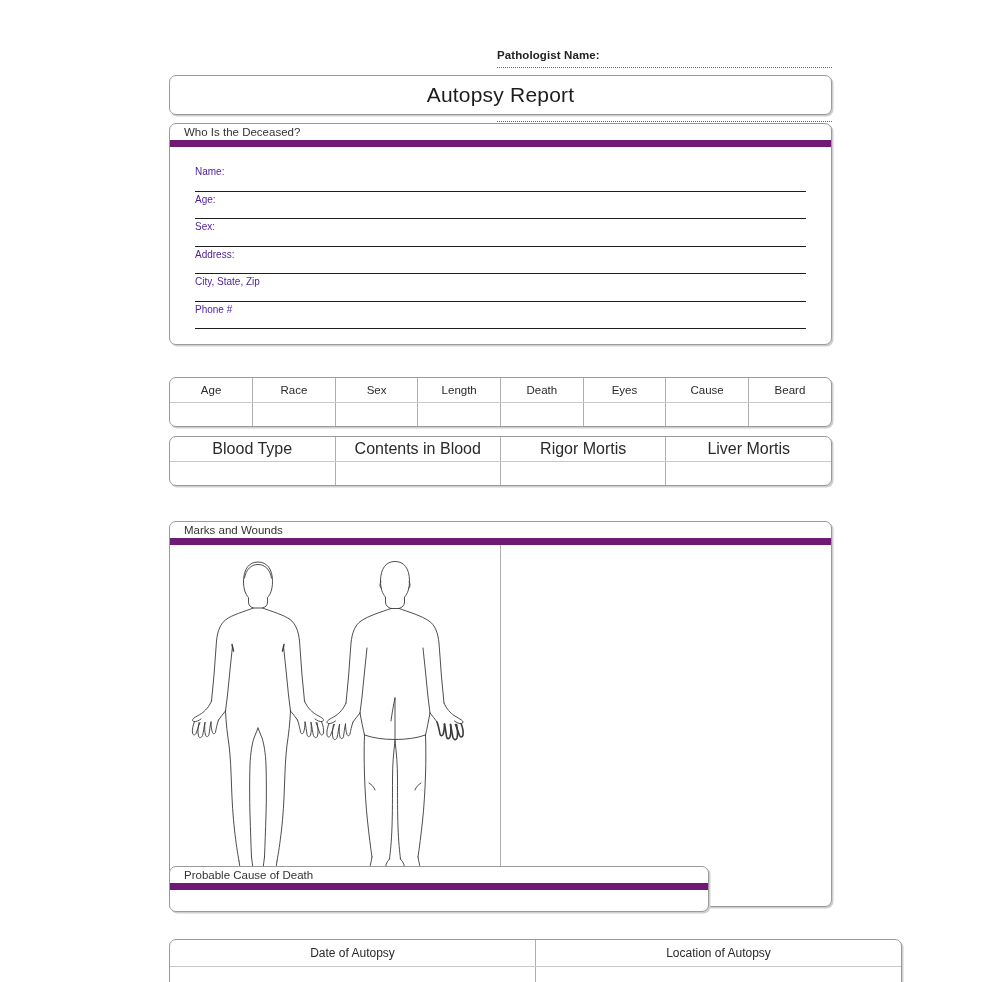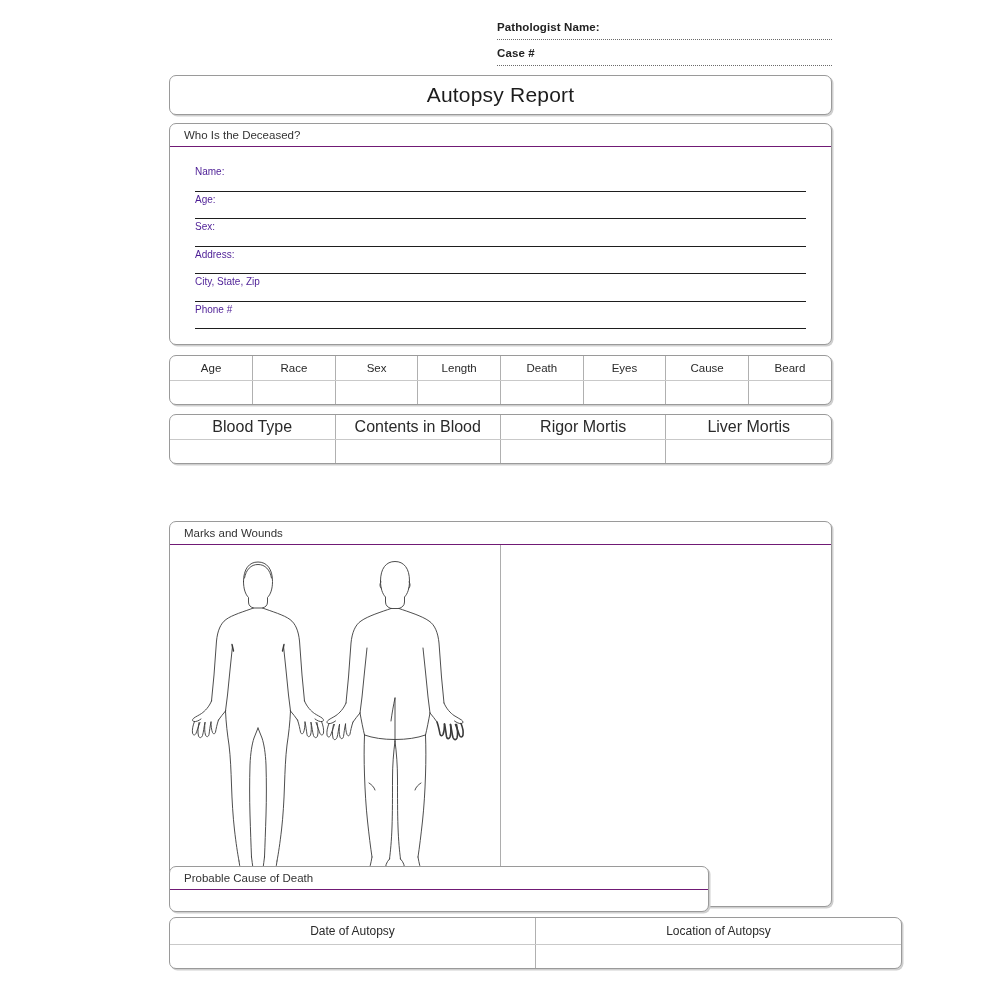--- a/index.html
+++ b/index.html
@@ -30,20 +30,21 @@
     left: 497px;
     top: 14px;
     width: 335px;
   }
   .hdr-row {
     height: 26px;
     border-bottom: 1px dotted #6b6b6b;
     display: flex;
     align-items: center;
     box-sizing: border-box;
+    margin-top: 28px;
   }
   .hdr-label {
     font-size: 11.5px;
     font-weight: bold;
     color: #222;
     letter-spacing: 0.1px;
   }
 
   
   .panel {
@@ -68,21 +69,21 @@
   .title-text {
     font-size: 21px;
     color: #1c1c1c;
     letter-spacing: 0.2px;
   }
 
   
   .section-header {
     height: 23px;
     box-sizing: border-box;
-    border-bottom: 1px solid #701a75;
+    border-bottom: 7px solid #701a75;
     display: flex;
     align-items: center;
     padding-left: 14px;
     font-size: 11.5px;
     color: #333;
     text-align: center;
   }
 
   
   #deceased-panel {
@@ -109,20 +110,21 @@
 
   
   .tbl {
     position: absolute;
     box-sizing: border-box;
     border: 1px solid #9a9a9a;
     border-radius: 7px;
     background: #fff;
     box-shadow: 1.5px 1.5px 0 0 #cfcfcf;
     overflow: hidden;
+    margin-top: 22px;
   }
   .tbl table {
     width: 100%;
     height: 100%;
     border-collapse: collapse;
     table-layout: fixed;
   }
   .tbl th {
     font-weight: normal;
     font-size: 11.5px;

